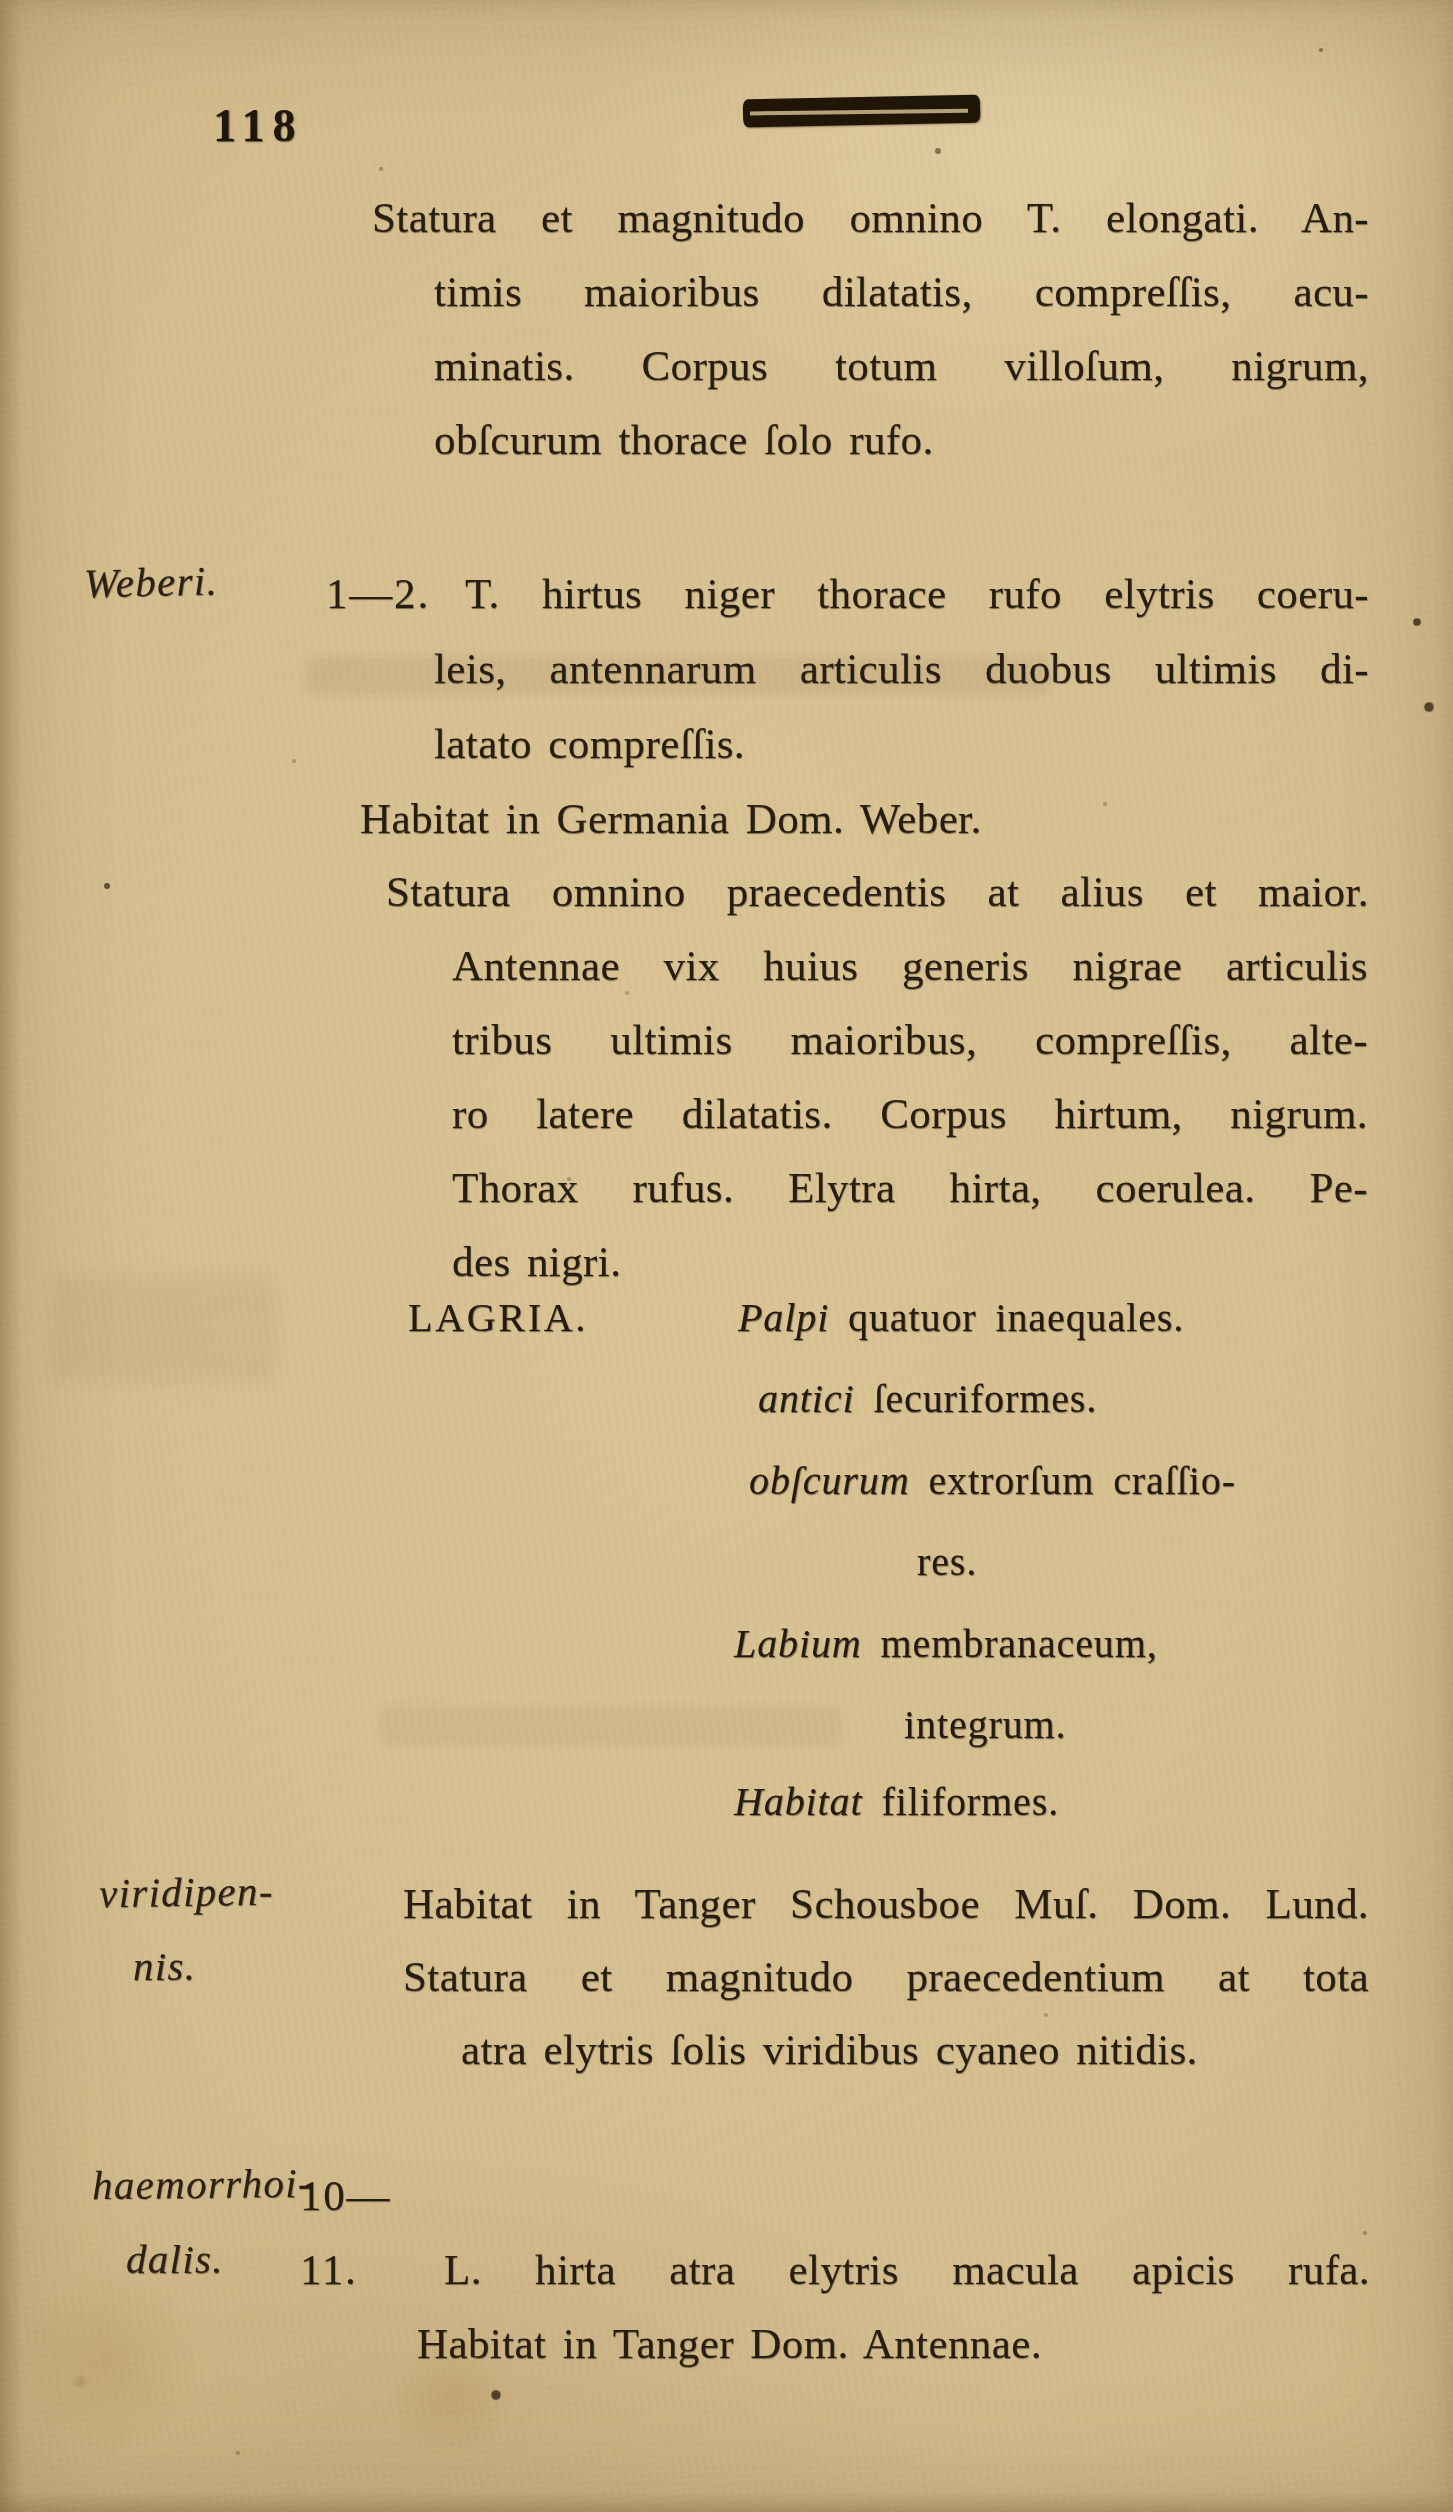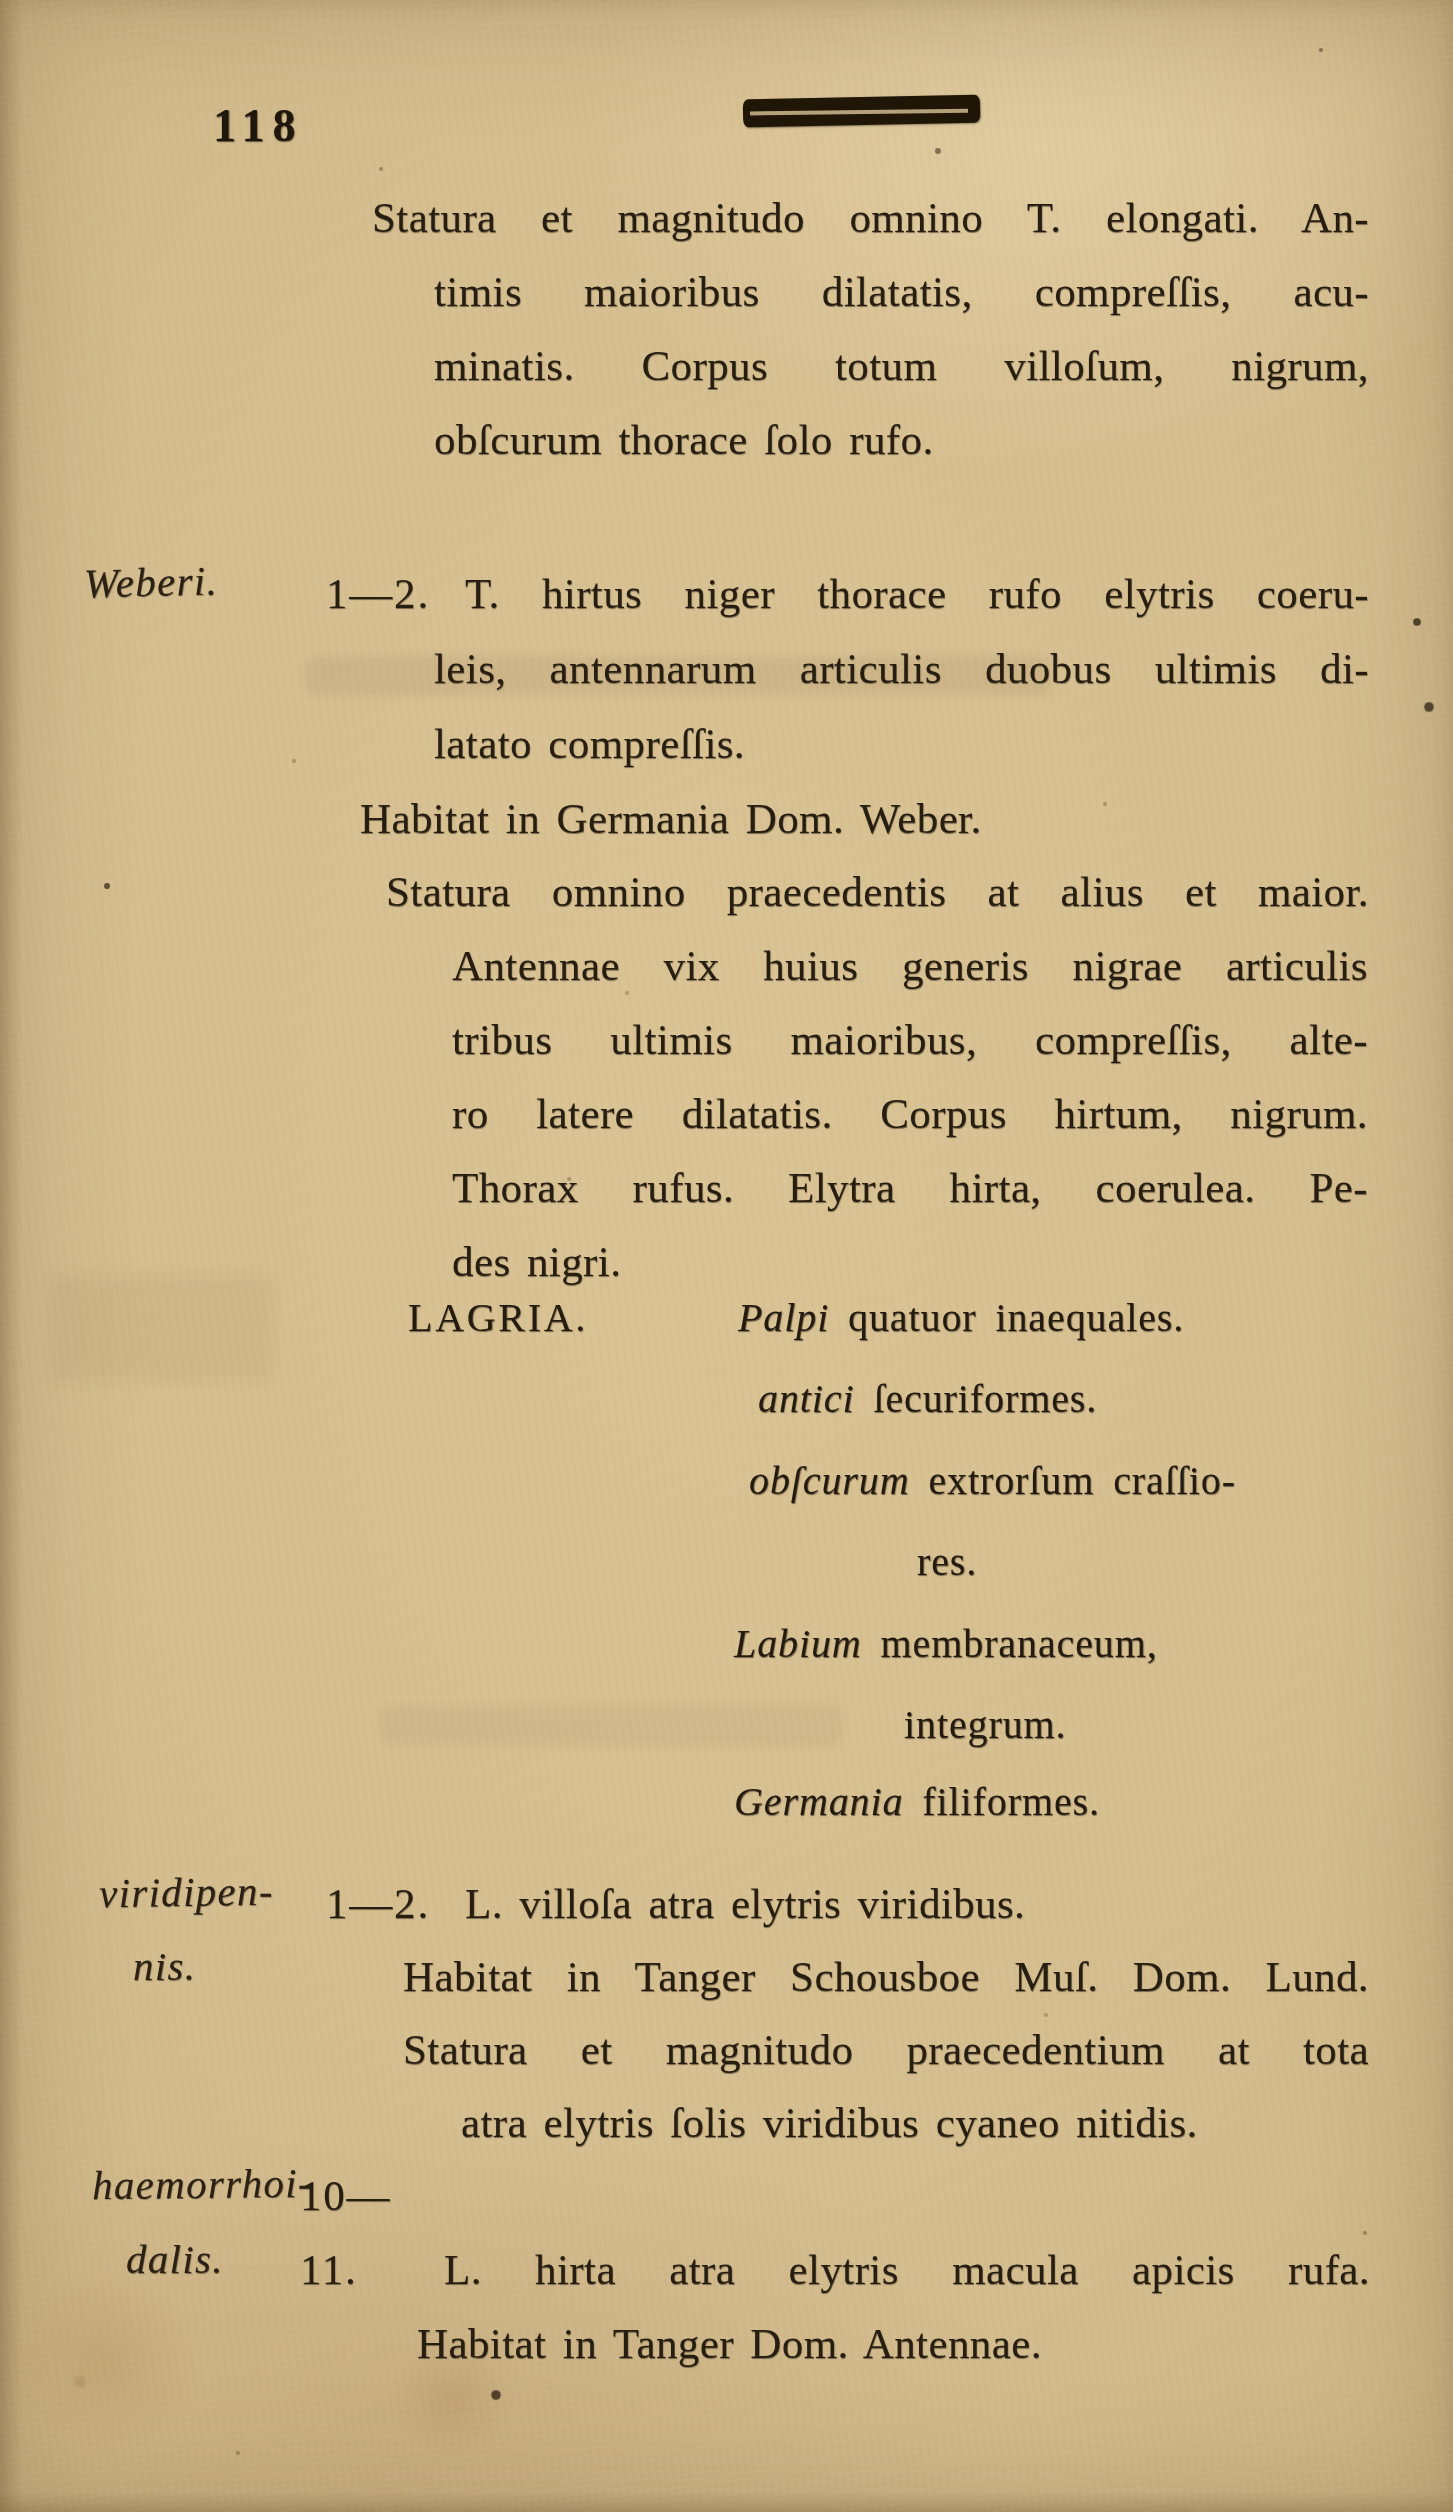--- a/index.html
+++ b/index.html
@@ -149,27 +149,26 @@
     <div class="line cont j">Thorax rufus. Elytra hirta, coerulea. Pe-</div>
     <div class="line cont">des nigri.</div>
   </div>
 
   <div class="hline" id="h1"><span class="hcaps">LAGRIA.</span><span class="hit">Palpi</span><span> quatuor inaequales.</span></div>
   <div class="hline" id="h2"><span class="hit">antici</span><span> ſecuriformes.</span></div>
   <div class="hline" id="h3"><span class="hit">obſcurum</span><span> extrorſum craſſio-</span></div>
   <div class="hline" id="h4">res.</div>
   <div class="hline" id="h5"><span class="hit">Labium</span><span> membranaceum,</span></div>
   <div class="hline" id="h6">integrum.</div>
-  <div class="hline" id="h7"><span class="hit">Germania</span><span> filiformes.</span></div>
+  <div class="hline" id="h7"><span class="hit">Habitat</span><span> filiformes.</span></div>
 
   <div class="margin-note" id="mn-vir1">viridipen-</div>
   <div class="margin-note" id="mn-vir2">nis.</div>
 
   <div class="txt" id="sp2">
-    <div class="line nowrap"><span class="num">1—2.</span><span>L. villoſa atra elytris viridibus.</span></div>
     <div class="line habitat j">Habitat in Tanger Schousboe Muſ. Dom. Lund.</div>
     <div class="line d1 j">Statura et magnitudo praecedentium at tota</div>
     <div class="line d2">atra elytris ſolis viridibus cyaneo nitidis.</div>
   </div>
 
   <div class="margin-note" id="mn-hae1">haemorrhoi-</div>
   <div class="margin-note" id="mn-hae2">dalis.</div>
 
   <div class="txt" id="sp3">
     <div class="line j"><span class="num3">10—11.</span><span>L. hirta atra elytris macula apicis rufa.</span></div>

